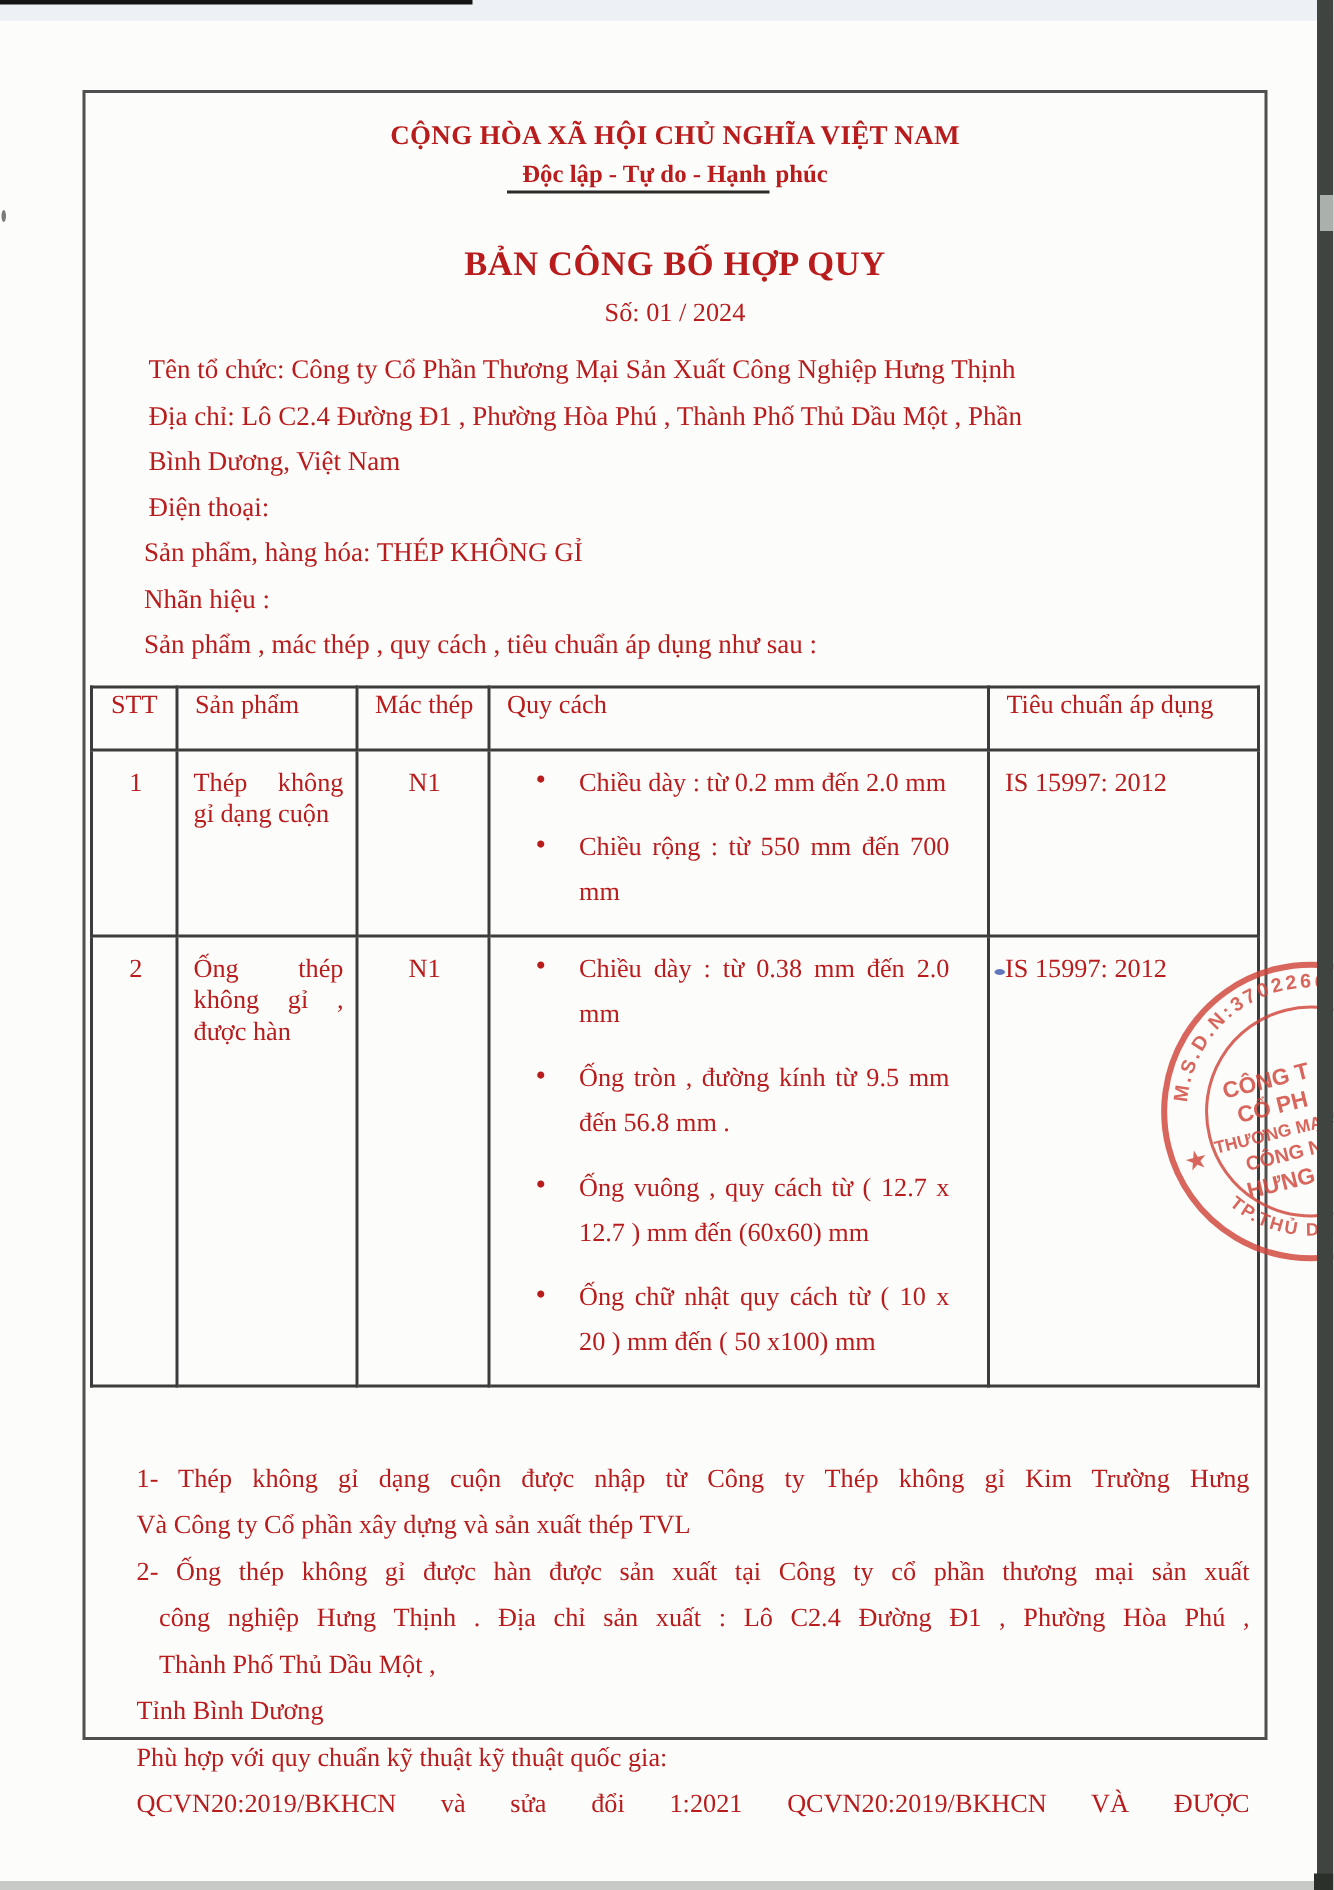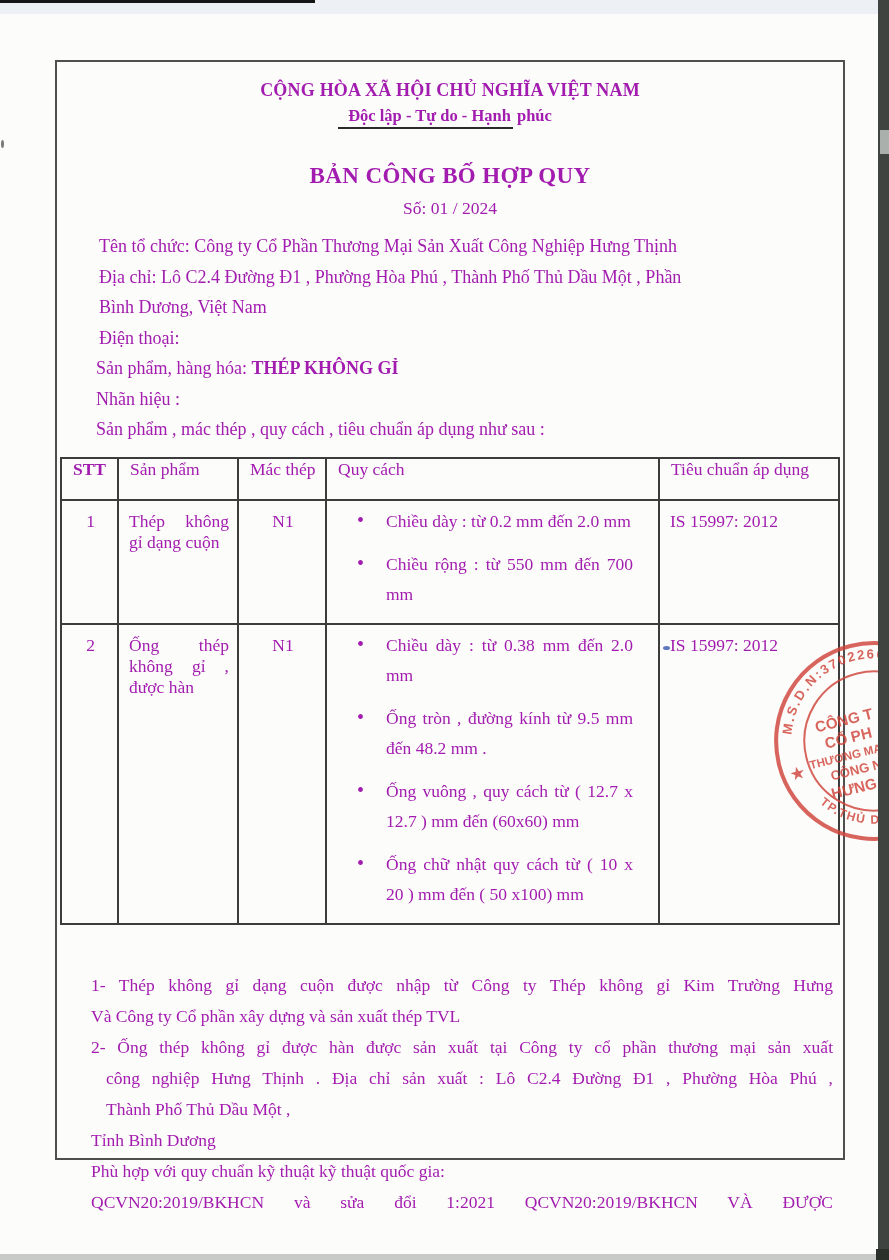--- a/index.html
+++ b/index.html
@@ -1,20 +1,20 @@
 <!DOCTYPE html>
 <html><head>
 <meta charset="utf-8">
 <style>
   html,body { margin:0; padding:0; background:#e9e9e9; }
   .page {
     position:relative; width:889px; height:1260px; margin:0 auto;
     background:#fcfcfa; overflow:hidden;
     font-family:"Liberation Serif","DejaVu Serif",serif;
-    color:#a21caf;
+    color:#b91c1c;
   }
   .top-tint { position:absolute; left:0; top:0; width:100%; height:14px;
     background:rgba(214,224,236,.38); }
   
   .art-topleft { position:absolute; left:0; top:0; width:315px; height:3px; background:#141414; z-index:6; }
   .art-right   { position:absolute; right:0; top:0; width:11px; height:1260px; background:#3f4440; z-index:5; }
   .art-right-notch { position:absolute; right:0; top:130px; width:9px; height:24px; background:#aab0ab; z-index:6; }
   .art-bottom  { position:absolute; left:0; bottom:0; width:100%; height:6px; background:#c7cac6; z-index:4; }
   .art-corner  { position:absolute; right:0; bottom:0; width:13px; height:11px; background:#2c302a; z-index:6; }
   .ink-speck   { position:absolute; width:7px; height:4px; background:#3a56b0; border-radius:50%; opacity:.8; z-index:3; }
@@ -26,30 +26,30 @@
   }
   .nat1 { text-align:center; font-weight:bold; font-size:18px; letter-spacing:.2px; margin:4px 0 0 0; }
   .nat2 { text-align:center; font-weight:bold; font-size:16.5px; margin:5px 0 0 0; }
   .nat2 .u { border-bottom:2.5px solid #2a2a2a; padding:0 2px 2px 10px; margin-left:-10px; }
   .doc-title { text-align:center; font-weight:bold; font-size:23px; letter-spacing:.4px; margin:37px 0 0 0; }
   .doc-no { text-align:center; font-size:17.5px; margin:9px 0 12px 0; }
 
   .body-line { font-size:18px; line-height:30.5px; margin:0 6px 0 36px; }
   .first-body { margin-top:11px; }
   .product-line { margin-left:33px; }
-  .bold { font-weight:bold; }
+  .bold { font-weight:normal; }
 
   table.spec {
     border-collapse:collapse; table-layout:fixed;
     width:780px; margin:12px 0 0 -3px;
     font-size:17.5px;
   }
   table.spec td { border:2px solid #3c3c3c; vertical-align:top; box-sizing:border-box; }
   td.th { height:42px; vertical-align:middle; padding:0 0 0 11px; }
-  td.th.c { text-align:center; padding:0;font-weight:bold; }
+  td.th.c { text-align:center; padding:0; }
   td.c { text-align:center; }
   td.pad { padding:10px 8px 6px 10px; }
   .cell-just { text-align:justify; }
   .r1 td { height:98px; }
   .r2 td { height:235px; }
   ul.bullets { list-style:none; margin:4px 0 0 0; padding:0 24px 0 25px; }
   ul.bullets li { position:relative; padding-left:33px; margin-bottom:13px; text-align:justify; line-height:30px; }
   ul.bullets li::before { content:"\2022"; position:absolute; left:4px; top:-1px; font-size:20px; }
 
   .notes { margin-top:45px; font-size:17.5px; line-height:31px; }
@@ -111,21 +111,21 @@
         </td>
         <td class="pad">IS 15997: 2012</td>
       </tr>
       <tr class="r2">
         <td class="c pad">2</td>
         <td class="pad cell-just">Ống thép không gỉ , được hàn</td>
         <td class="c pad">N1</td>
         <td>
           <ul class="bullets">
             <li>Chiều dày : từ 0.38 mm đến 2.0 mm</li>
-            <li>Ống tròn , đường kính từ 9.5 mm đến 48.2 mm .</li>
+            <li>Ống tròn , đường kính từ 9.5 mm đến 56.8 mm .</li>
             <li>Ống vuông , quy cách từ ( 12.7 x 12.7 ) mm đến (60x60) mm</li>
             <li>Ống chữ nhật quy cách từ ( 10 x 20 ) mm đến ( 50 x100) mm</li>
           </ul>
         </td>
         <td class="pad">IS 15997: 2012</td>
       </tr>
     </tbody>
       </table>
 
     <div class="notes">

